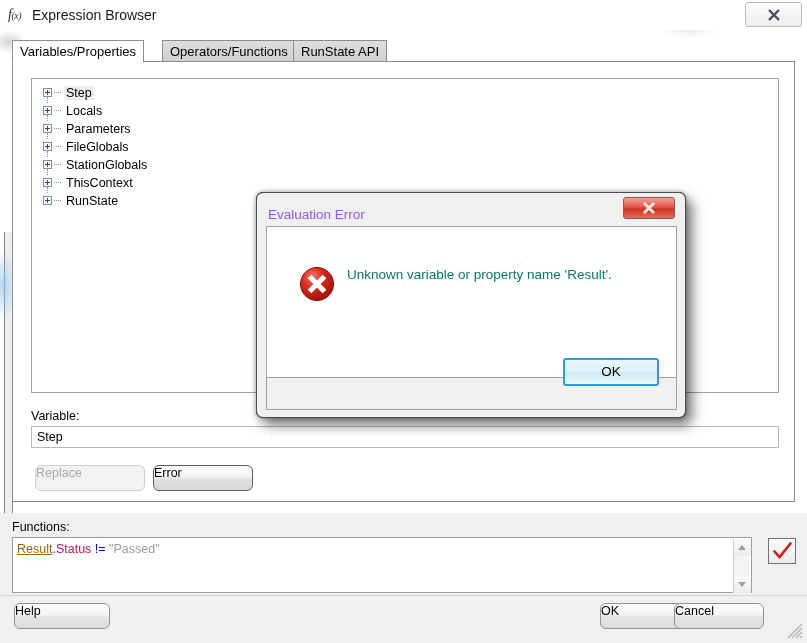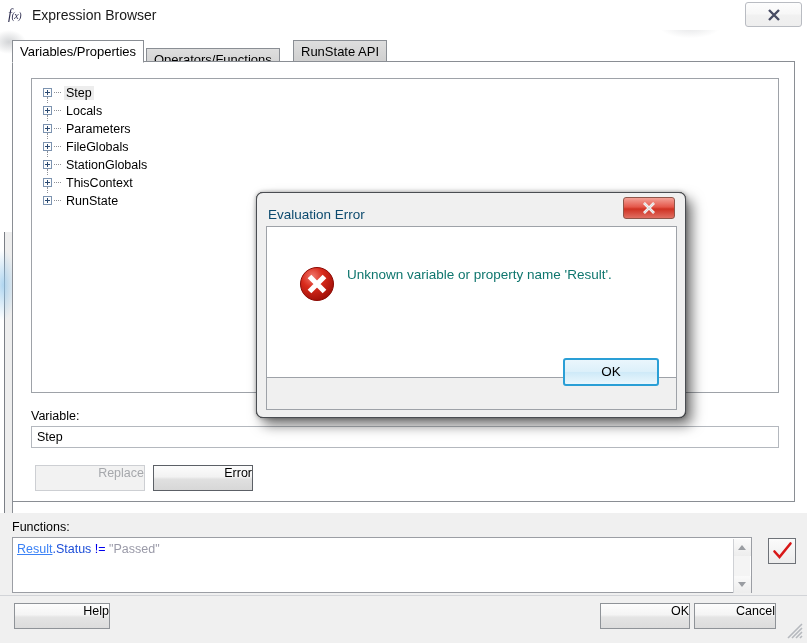--- a/index.html
+++ b/index.html
@@ -150,24 +150,24 @@
   .varinput {
     position: absolute; left: 18px; top: 364px; width: 748px; height: 22px;
     background: #ffffff; border: 1px solid #b4b8be;
     font-family: "Liberation Sans", sans-serif; font-size: 12.5px;
     color: #000; padding: 0 5px; line-height: 20px;
   }
   .btn {
     position: absolute; height: 26px;
     background: linear-gradient(to bottom, #fdfdfd 0%, #f4f4f4 45%, #e4e4e4 55%, #dcdcdc 100%);
     border: 1px solid #8f9398;
-    border-radius: 0;
+    border-radius: 6px;
     font-family: "Liberation Sans", sans-serif; font-size: 12.5px; color: #000;
     cursor: default;
-    text-align: right;
+    text-align: left;
   }
   .btn.disabled {
     background: #f2f2f2;
     border: 1px solid #cdcfd3;
     color: #a6a8ac;
   }
   .btn-replace { left: 22px; top: 403px; width: 110px; }
   .btn-insert  { left: 140px; top: 403px; width: 100px;
     border: 1px solid #5c6066;
     background: linear-gradient(to bottom, #fcfcfc 0%, #f2f2f2 45%, #e0e0e0 55%, #d7d7d7 100%);
@@ -181,22 +181,22 @@
   .exprlabel { position: absolute; left: 12px; top: 520px; font-size: 12.5px; }
   .exprbox {
     position: absolute; left: 12px; top: 537px; width: 740px; height: 56px;
     background: #ffffff; border: 1px solid #9b9ea4;
   }
   .exprtext {
     position: absolute; left: 4px; top: 4px;
     font-family: "Liberation Sans", sans-serif; font-size: 12.5px;
     white-space: nowrap;
   }
-  .tok-var { color: #3b82f6; text-decoration: underline; }
-  .tok-plain { color: #1d4ed8; }
+  .tok-var { color: #a16207; text-decoration: underline; }
+  .tok-plain { color: #be185d; }
   .tok-op { color: #0000ee; }
   .tok-str { color: #9a9aa8; }
 
   .exprscroll {
     position: absolute; right: 1px; top: 1px; width: 17px; height: 54px;
     background: #f4f4f4; border-left: 1px solid #cfd1d5;
   }
   .sbtn {
     position: absolute; left: 0; width: 17px; height: 17px;
     background: linear-gradient(to bottom, #fafafa, #ededed);
@@ -216,42 +216,42 @@
   }
   .checkbtn svg { position: absolute; left: 3px; top: 2px; }
 
   
   .bottombar {
     position: absolute; left: 0; top: 595px; width: 807px; height: 48px;
     background: #f0f0f0; border-top: 1px solid #d2d4d8;
   }
   .btn-help   { left: 14px;  top: 603px; width: 96px; }
   .btn-ok     { left: 600px; top: 603px; width: 90px; }
-  .btn-cancel { left: 694px; top: 603px; width: 82px; }
+  .btn-cancel { left: 674px; top: 603px; width: 90px; }
   .resizegrip { position: absolute; left: 786px; top: 622px; width: 18px; height: 18px; }
 
   
   .dlgshadow {
     position: absolute; left: 256px; top: 192px; width: 430px; height: 226px;
     border-radius: 7px;
     box-shadow: 6px 7px 13px rgba(0,0,0,.55), 0 0 4px rgba(0,0,0,.35);
     background: #000;
     z-index: 20;
   }
   .dialog {
     position: absolute; left: 256px; top: 192px; width: 430px; height: 226px;
     background: #f0f0f0;
     border: 1px solid #4a4d52;
     border-radius: 7px;
     z-index: 21;
     overflow: hidden;
   }
   .dlg-title {
     position: absolute; left: 11px; top: 14px;
-    font-size: 13.5px; color: #0c4a6e;
+    font-size: 13.5px; color: #8b5cf6;
   }
   .dlg-close {
     position: absolute; right: 10px; top: 4px; width: 52px; height: 22px;
     border: 1px solid #8f5549;
     border-radius: 3px;
     background: linear-gradient(to bottom, #f3a197 0%, #e4574a 45%, #cf3223 55%, #e06f62 100%);
     cursor: default;
   }
   .dlg-close svg { position: absolute; left: 50%; top: 50%; transform: translate(-50%,-50%); }
   .dlg-body {
@@ -293,21 +293,21 @@
   <div class="win-title-text">Expression Browser</div>
   <div class="win-close">
     <svg width="15" height="15" viewBox="0 0 15 15">
       <path d="M2.5 2.5 L12.5 12.5 M12.5 2.5 L2.5 12.5" stroke="#474b63" stroke-width="2.4" fill="none"></path>
     </svg>
   </div>
 </div>
 
 <div class="tabstrip">
   <div class="tab active" style="left:0px;">Variables/Properties</div>
-  <div class="tab" style="left:134px;margin-top:8px;">Operators/Functions</div>
+  <div class="tab" style="left:150px;">Operators/Functions</div>
   <div class="tab" style="left:281px;">RunState API</div>
 </div>
 
 <div class="tabpage">
 
   <div class="treebox">
     <div class="tree">
 
       <div class="tnode">
         <span class="exp"></span>

